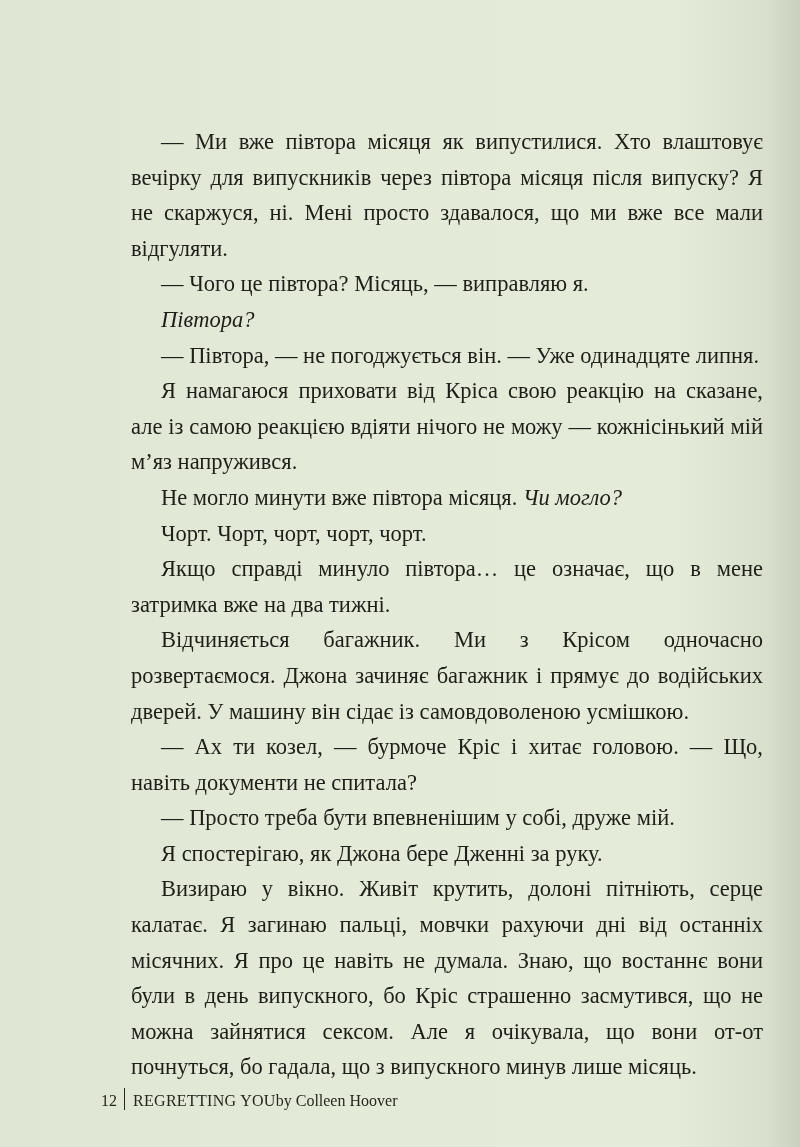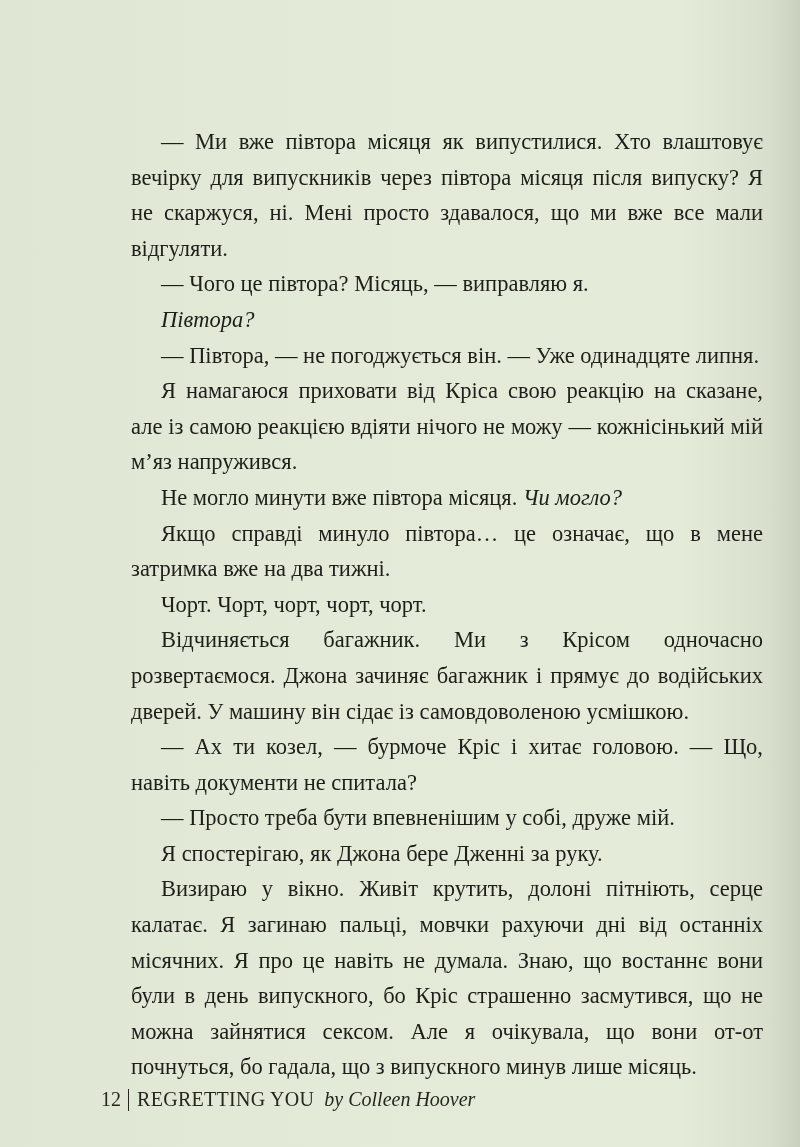--- a/index.html
+++ b/index.html
@@ -36,49 +36,49 @@
       text-indent: 30px;
       text-align: justify;
       text-align-last: left;
     }
     .para .it { font-style: italic; }
     .footer {
       position: absolute;
       left: 101px;
       top: 1088px;
       font-family: "Liberation Serif", "DejaVu Serif", serif;
-      font-size: 20px;
+      font-size: 16px;
       color: #26261f;
       white-space: nowrap;
       display: flex;
       align-items: flex-end;
     }
     .footer .divider {
       display: inline-block;
       width: 1px;
       height: 22px;
       background: #26261f;
       margin: 0 8px 0 7px;
     }
     .footer .title { letter-spacing: 0.3px; }
-    .footer .author { font-style: italic; margin-left: 10px; }
+    .footer .author { }
   </style>
 </head>
 <body>
 
 <div class="page">
   <div class="text-block">
     <p class="para"><span>— Ми вже півтора місяця як випустилися. Хто влаштовує вечірку для випускників через півтора місяця після випуску? Я не скаржуся, ні. Мені просто здавалося, що ми вже все мали відгуляти.</span></p>
     <p class="para"><span>— Чого це півтора? Місяць, — виправляю я.</span></p>
     <p class="para"><span class="it">Півтора?</span></p>
     <p class="para"><span>— Півтора, — не погоджується він. — Уже одинадцяте липня.</span></p>
     <p class="para"><span>Я намагаюся приховати від Кріса свою реакцію на сказане, але із самою реакцією вдіяти нічого не можу — кожнісінький мій м’яз напружився.</span></p>
     <p class="para"><span>Не могло минути вже півтора місяця. </span><span class="it">Чи могло?</span></p>
+    <p class="para"><span>Чорт. Чорт, чорт, чорт, чорт.</span></p>
     <p class="para"><span>Якщо справді минуло півтора… це означає, що в мене затримка вже на два тижні.</span></p>
-    <p class="para"><span>Чорт. Чорт, чорт, чорт, чорт.</span></p>
     <p class="para"><span>Відчиняється багажник. Ми з Крісом одночасно розвертаємося. Джона зачиняє багажник і прямує до водійських дверей. У машину він сідає із самовдоволеною усмішкою.</span></p>
     <p class="para"><span>— Ах ти козел, — бурмоче Кріс і хитає головою. — Що, навіть документи не спитала?</span></p>
     <p class="para"><span>— Просто треба бути впевненішим у собі, друже мій.</span></p>
     <p class="para"><span>Я спостерігаю, як Джона бере Дженні за руку.</span></p>
     <p class="para"><span>Визираю у вікно. Живіт крутить, долоні пітніють, серце калатає. Я загинаю пальці, мовчки рахуючи дні від останніх місячних. Я про це навіть не думала. Знаю, що востаннє вони були в день випускного, бо Кріс страшенно засмутився, що не можна зайнятися сексом. Але я очікувала, що вони от-от почнуться, бо гадала, що з випускного минув лише місяць.</span></p>
   </div>
 
   <div class="footer">
     <span>12</span>
     <span class="divider"></span>

